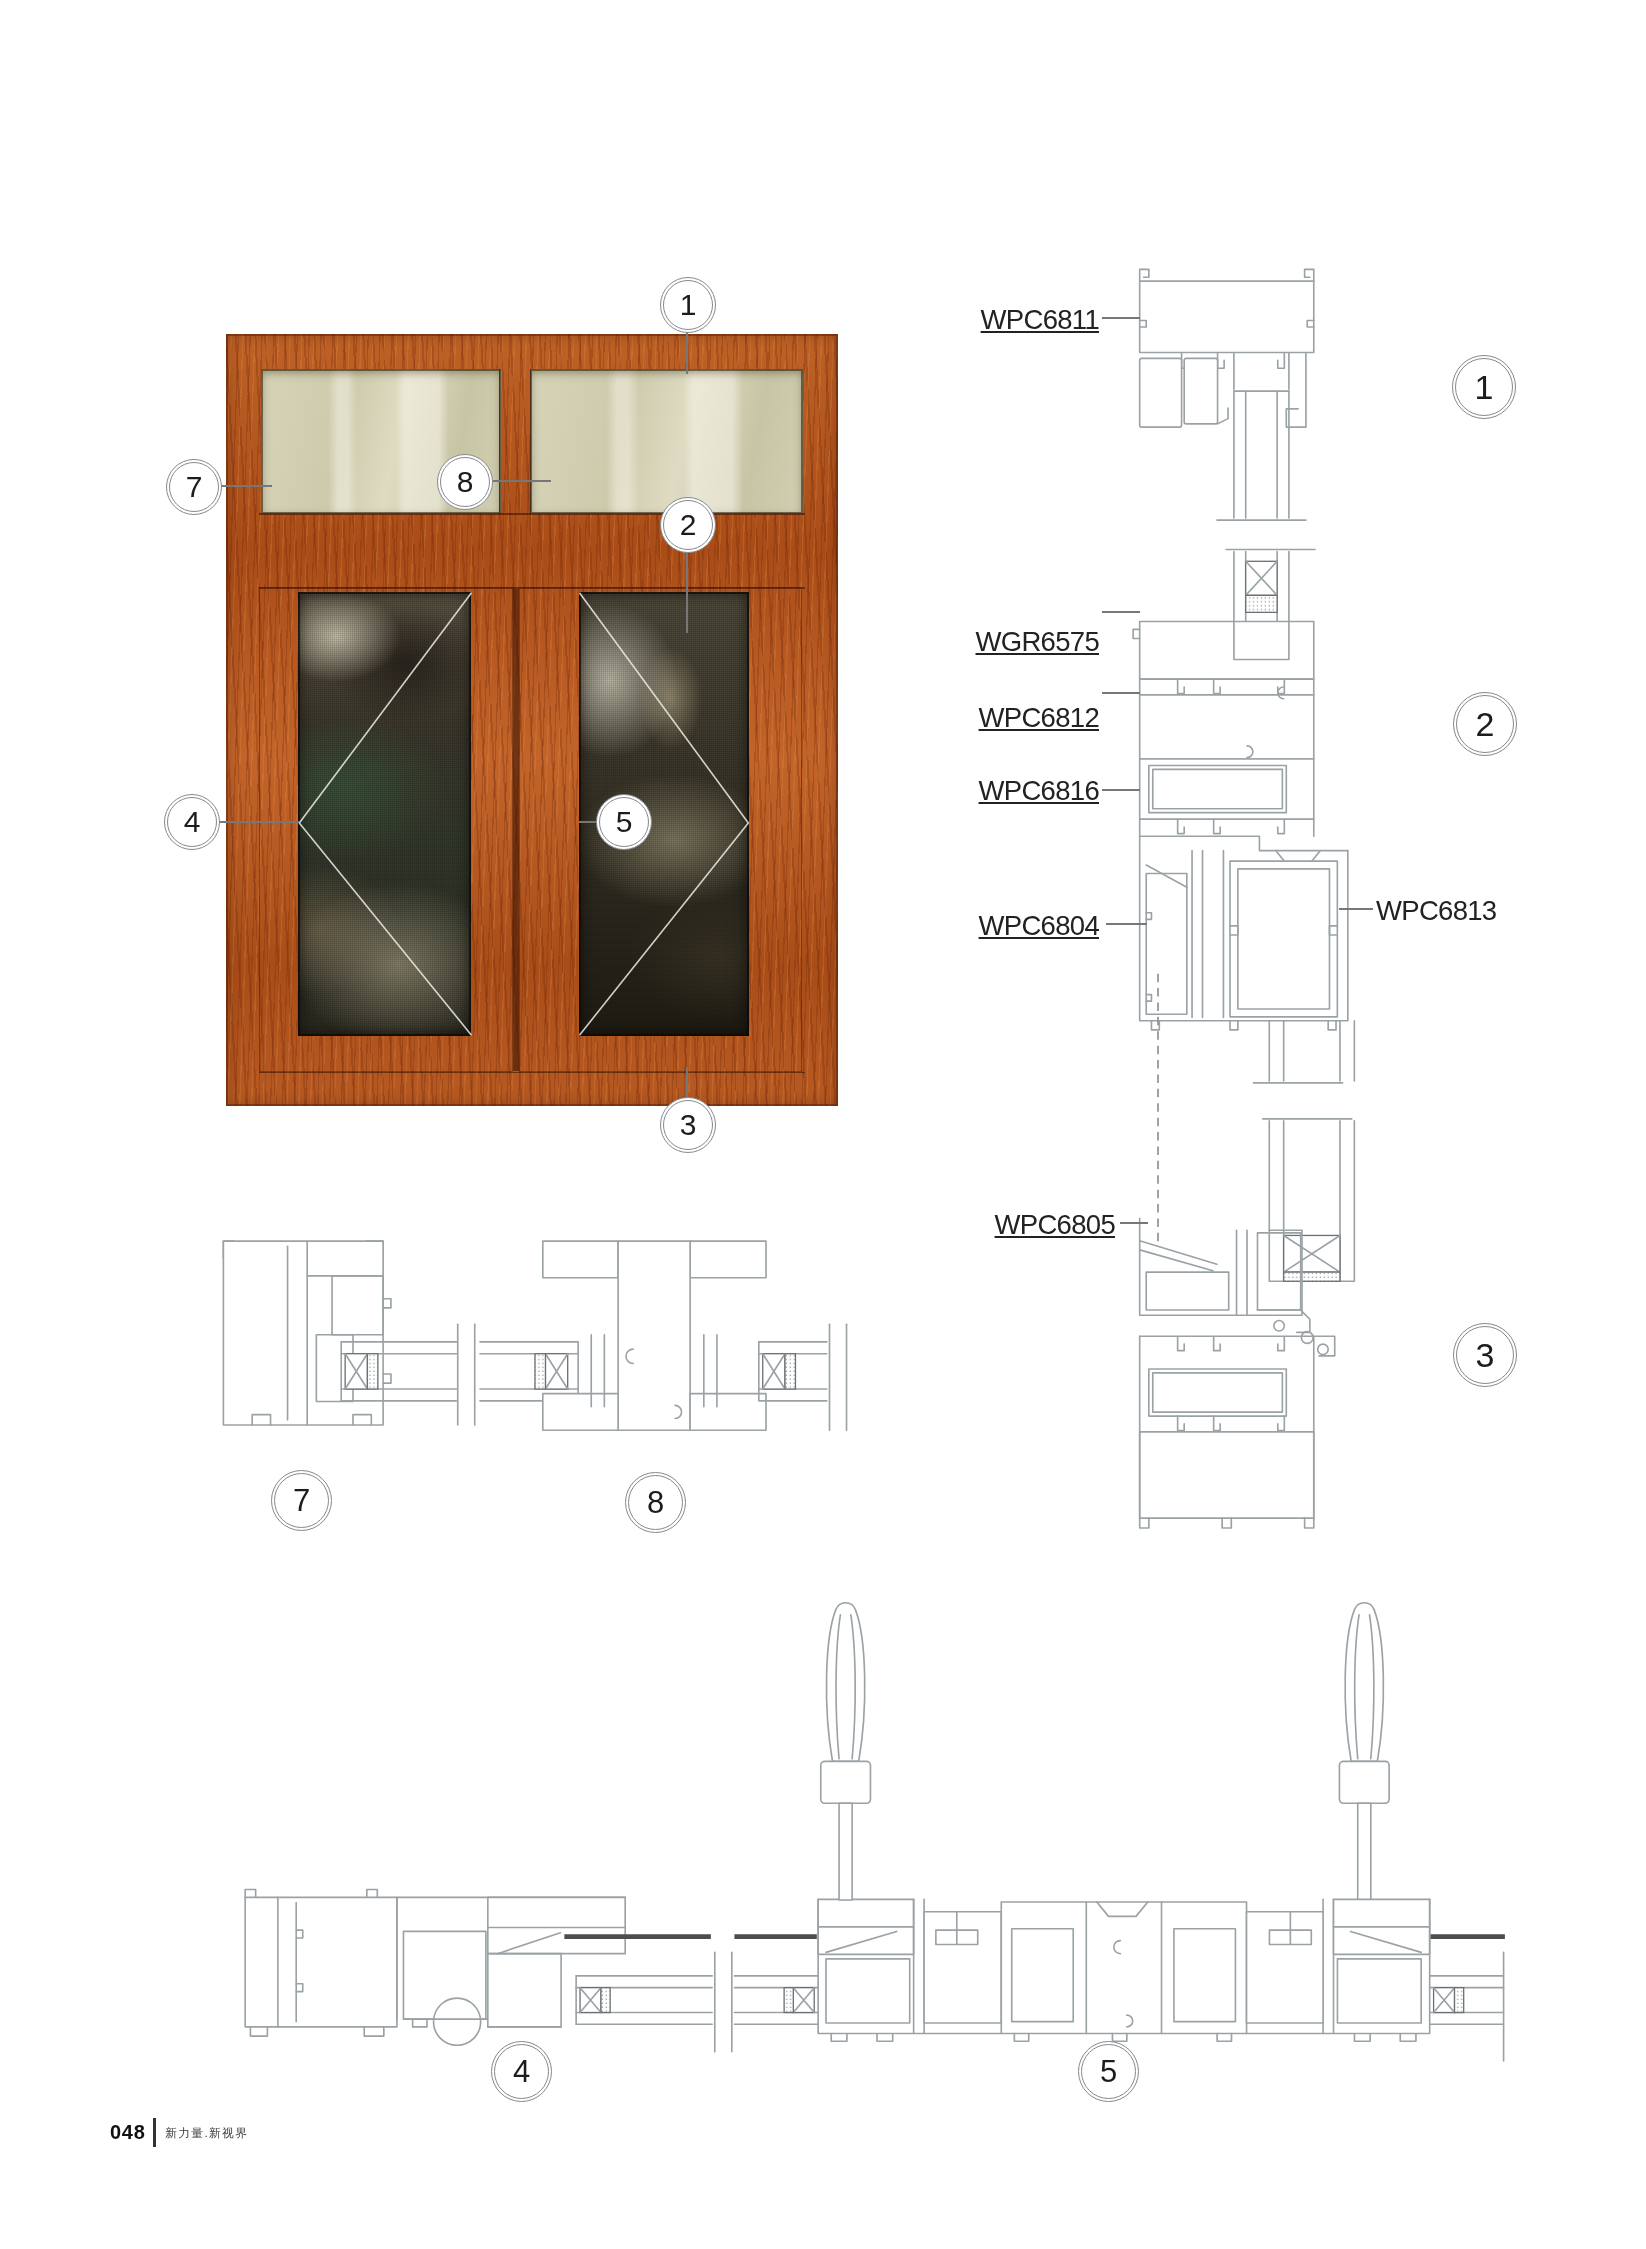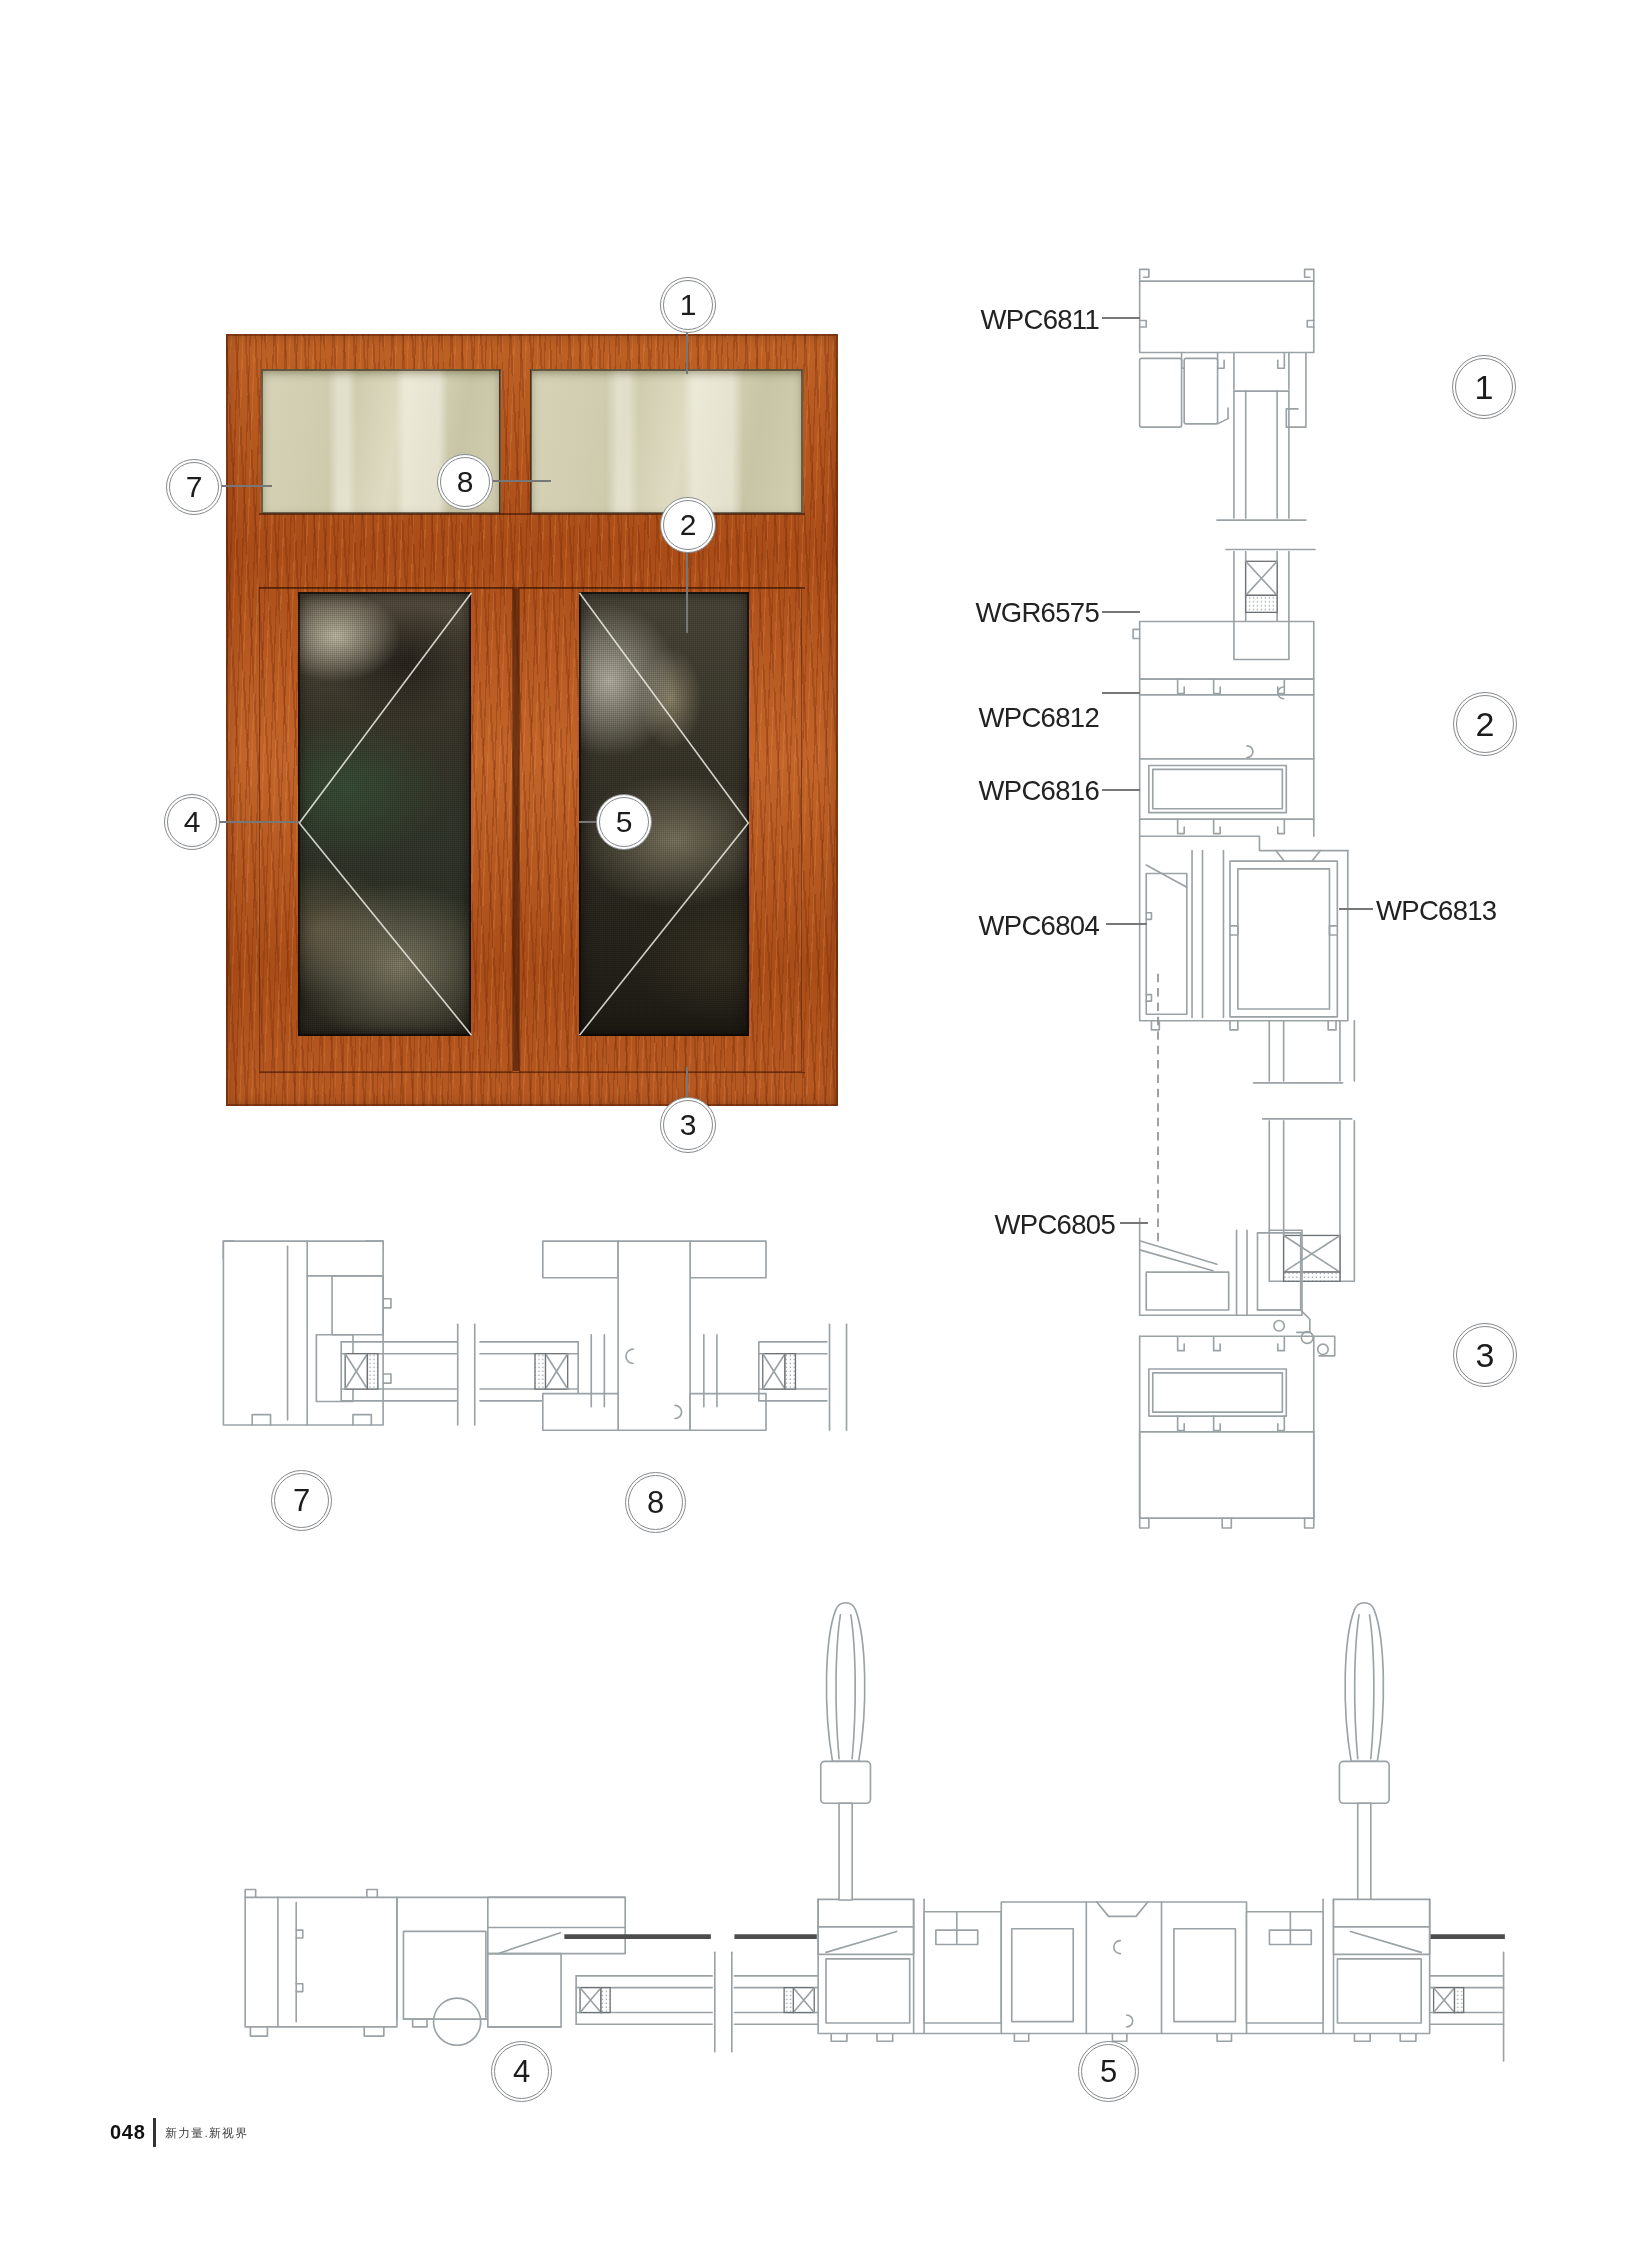--- a/index.html
+++ b/index.html
@@ -41,21 +41,21 @@
   .marker{position:absolute;border-radius:50%;background:#fff;border:1.3px solid var(--ring,#85898c);
           display:flex;align-items:center;justify-content:center;color:#1c1c1c;z-index:30;}
   .marker::before{content:"";position:absolute;inset:2px;border:1.3px solid var(--ring,#85898c);border-radius:50%;}
   .marker span{position:relative;line-height:1;}
   .m-photo{width:54px;height:54px;font-size:30px;}
   .m-right{width:62px;height:62px;font-size:34px;}
   .m-sec{width:59px;height:59px;font-size:31px;}
   .leader{position:absolute;background:#777;z-index:20;}
   
   .plabel{position:absolute;font-size:27.5px;letter-spacing:-0.7px;color:#222;white-space:nowrap;z-index:25;}
-  .plabel.r{width:145px;text-align:right;}
+  .plabel.r{width:145px;text-align:right;text-decoration:underline;}
   
   svg.tech{position:absolute;z-index:5;}
   .pf{fill:#fff;stroke:#9aa2a6;stroke-width:2.5;stroke-linejoin:round;stroke-linecap:round;}
   .pf2{fill:none;stroke:#9aa2a6;stroke-width:2.5;stroke-linejoin:round;stroke-linecap:round;}
   .dash{fill:none;stroke:#8a8f92;stroke-width:2.5;stroke-dasharray:13 9;}
   .ws{stroke:#4d4d4d;stroke-width:7;fill:none;}
   .spx{fill:#fff;stroke:#6b7074;stroke-width:2;}
   
   #footer{position:absolute;left:110px;top:2118px;display:flex;align-items:center;z-index:10;}
   #footer .num{font-size:20px;font-weight:bold;color:#111;letter-spacing:0.7px;}
@@ -355,21 +355,21 @@
     </div>
     <div class="leader" style="left: 686px; top: 332px; width: 2px; height: 42px;"></div>
     <div class="leader" style="left: 686px; top: 552px; width: 2px; height: 81px;"></div>
     <div class="leader" style="left: 686px; top: 1067px; width: 2px; height: 30px;"></div>
     <div class="leader" style="left: 221px; top: 485px; width: 51px; height: 2px;"></div>
     <div class="leader" style="left: 492px; top: 480px; width: 59px; height: 2px;"></div>
     <div class="leader" style="left: 219px; top: 821px; width: 80px; height: 2px;"></div>
     <div class="leader" style="left: 579px; top: 821px; width: 19.6px; height: 2px;"></div>
     <div class="plabel r" style="left: 954px; top: 304px;">WPC6811</div>
     <div class="leader" style="left: 1102px; top: 317px; width: 38px; height: 2px;"></div>
-    <div class="plabel r" style="left: 954px; top: 597px;">WGR6575</div>
+    <div class="plabel r" style="left: 954px; top: 626px;">WGR6575</div>
     <div class="leader" style="left: 1102px; top: 611px; width: 38px; height: 2px;"></div>
     <div class="plabel r" style="left: 954px; top: 702px;">WPC6812</div>
     <div class="leader" style="left: 1102px; top: 692px; width: 38px; height: 2px;"></div>
     <div class="plabel r" style="left: 954px; top: 775px;">WPC6816</div>
     <div class="leader" style="left: 1102px; top: 789px; width: 38px; height: 2px;"></div>
     <div class="plabel r" style="left: 954px; top: 910px;">WPC6804</div>
     <div class="leader" style="left: 1106px; top: 923px; width: 41px; height: 2px;"></div>
     <div class="plabel" style="left: 1376px; top: 895px;">WPC6813</div>
     <div class="leader" style="left: 1339px; top: 908px; width: 34px; height: 2px;"></div>
     <div class="plabel r" style="left: 970px; top: 1209px;">WPC6805</div>

